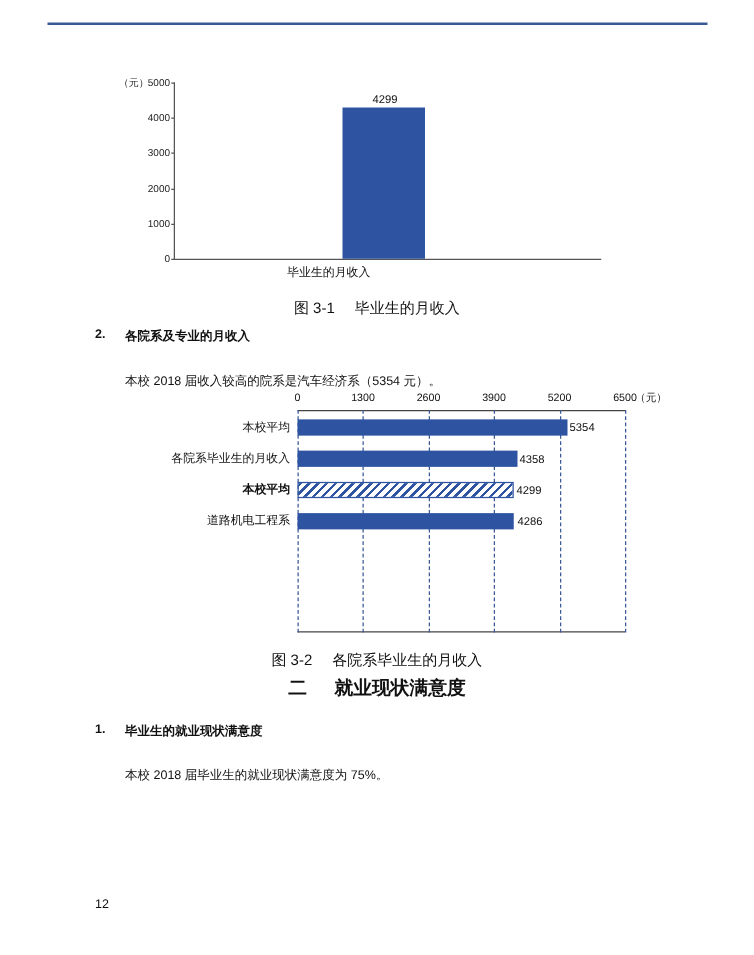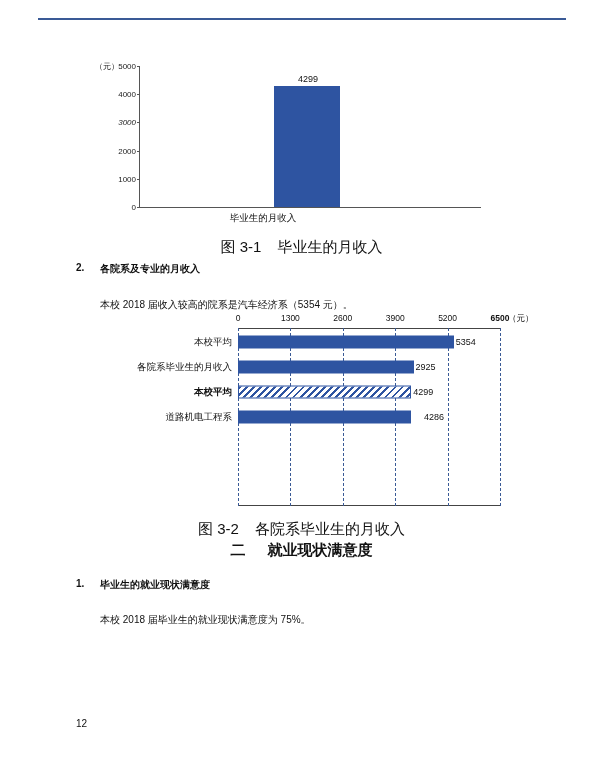--- a/index.html
+++ b/index.html
@@ -90,21 +90,21 @@
     top: 154px;
     width: 136px;
     text-align: center;
     font-size: 9.5px;
     color: #111;
   }
   .fig-caption {
     position: absolute;
     width: 100%;
     text-align: center;
-    font-size: 15px;
+    font-size: 12px;
     color: #111;
   }
   .fig-caption .num { margin-right: 16px; }
 
   
   .listnum {
     position: absolute;
     font-size: 10px;
     font-weight: bold;
     color: #111;
@@ -238,21 +238,21 @@
 <body>
 
 <div class="top-rule"></div>
 
 <div class="fig1">
   <div class="ylabel">（元）</div>
   <div class="plot">
     <div class="ytick" style="top:100%;">0</div>
     <div class="ytick" style="top:80%;">1000</div>
     <div class="ytick" style="top:60%;">2000</div>
-    <div class="ytick" style="top:40%;font-style:italic;">3000</div>
+    <div class="ytick" style="top:40%;">3000</div>
     <div class="ytick" style="top:20%;">4000</div>
     <div class="ytick" style="top:0%;">5000</div>
 
     <div class="ytickmark" style="top:100%;"></div>
     <div class="ytickmark" style="top:80%;"></div>
     <div class="ytickmark" style="top:60%;"></div>
     <div class="ytickmark" style="top:40%;"></div>
     <div class="ytickmark" style="top:20%;"></div>
     <div class="ytickmark" style="top:0%;"></div>
 
@@ -270,21 +270,21 @@
 <div class="listtitle" style="left:100px; top:262px;">各院系及专业的月收入</div>
 <div class="para" style="left:100px; top:298px;">本校 2018 届收入较高的院系是汽车经济系（5354 元）。</div>
 
 <div class="fig2">
   <div class="axis-row">
     <div class="xtick" style="left:128px;">0</div>
     <div class="xtick" style="left:180.4px;">1300</div>
     <div class="xtick" style="left:232.8px;">2600</div>
     <div class="xtick" style="left:285.2px;">3900</div>
     <div class="xtick" style="left:337.6px;">5200</div>
-    <div class="xtick" style="left:390px;font-weight:bold;">6500</div>
+    <div class="xtick" style="left:390px;">6500</div>
     <div class="xunit" style="left:398px;">（元）</div>
   </div>
 
   <div class="plot">
     <div class="toprule"></div>
     <div class="botrule"></div>
     <div class="gridline" style="left:0px;"></div>
     <div class="gridline" style="left:52.4px;"></div>
     <div class="gridline" style="left:104.8px;"></div>
     <div class="gridline" style="left:157.2px;"></div>
@@ -293,33 +293,33 @@
 
     <div class="row" style="top:1px;">
       <div class="rowlabel">本校平均</div>
       <div class="hbar" style="width:215.7px;"></div>
       <div class="hval" style="left:215.7px;">5354</div>
     </div>
 
     <div class="row" style="top:26px;">
       <div class="rowlabel">各院系毕业生的月收入</div>
       <div class="hbar" style="width:175.6px;"></div>
-      <div class="hval" style="left:175.6px;">2925</div>
+      <div class="hval" style="left:175.6px;">4358</div>
     </div>
 
     <div class="row" style="top:51px;text-align:right;">
       <div class="rowlabel" style="font-weight:bold;">本校平均</div>
       <div class="hbar hatched" style="width:173.2px;"></div>
       <div class="hval" style="left:173.2px;">4299</div>
     </div>
 
     <div class="row" style="top:76px;">
       <div class="rowlabel">道路机电工程系</div>
       <div class="hbar" style="width:172.7px;"></div>
-      <div class="hval" style="left:184px;">4286</div>
+      <div class="hval" style="left:174px;">4286</div>
     </div>
 
 
 
   </div>
 </div>
 
 <div class="fig-caption" style="top:520px;">
   <span class="num">图 3-2</span><span>各院系毕业生的月收入</span>
 </div>

